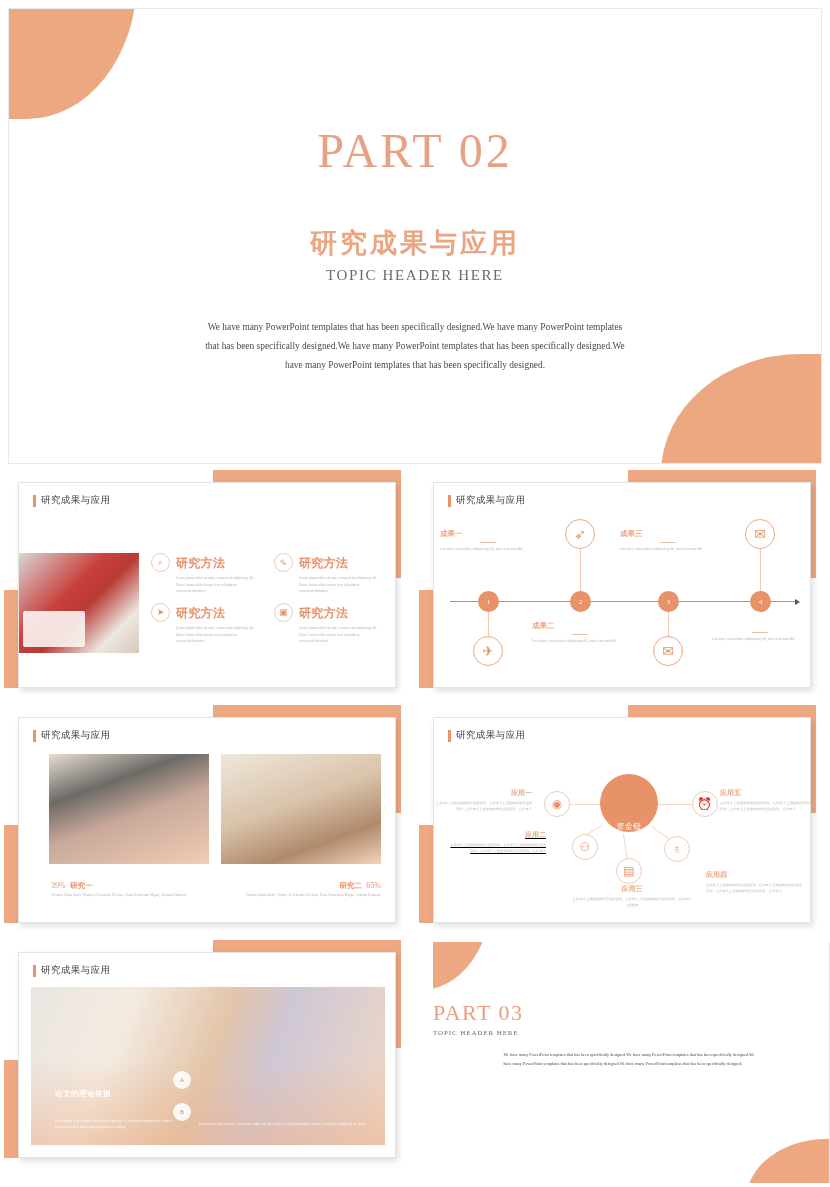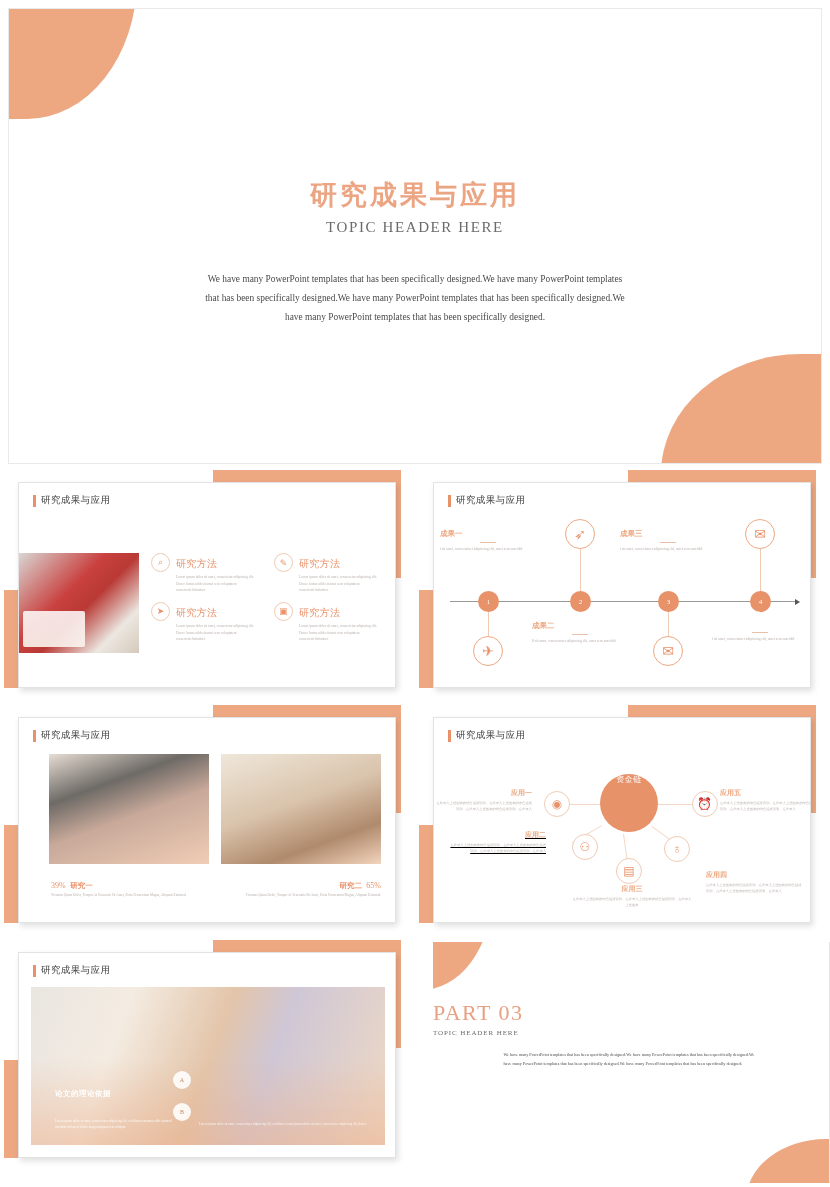--- a/index.html
+++ b/index.html
@@ -120,21 +120,21 @@
     position: absolute; left: 132px; top: 70px; right: 10px;
     display: grid; grid-template-columns: 1fr 1fr; gap: 8px 12px;
   }
   .feat { display: flex; gap: 6px; }
   .feat-ic {
     flex: 0 0 auto; width: 19px; height: 19px; border-radius: 50%;
     border: 1px solid #f0cbb4; color: #e8926a;
     display: flex; align-items: center; justify-content: center;
     font-size: 9px;
   }
-  .feat-tt { font-size: 10px; color: #e8926a; font-weight: 400; letter-spacing:.3px;
+  .feat-tt { font-size: 12px; color: #e8926a; font-weight: 700; letter-spacing:.3px;
              font-family:"DejaVu Serif",serif; }
   .feat-tx { margin-top: 3px; font-size: 3.5px; line-height: 1.9; color: #b8b0ac;
              font-family:"Liberation Serif",serif; }
 
   
   .tl-axis {
     position: absolute; left: 16px; right: 14px; top: 118px;
     height: 1px; background: #9a9a9a;
   }
   .tl-axis::after{
@@ -167,21 +167,21 @@
     background: linear-gradient(160deg,#efe7da 0%,#d9c3ab 45%,#b08a6c 75%,#f2d4bd 100%); }
   .s3-stat { position: absolute; top: 156px; }
   .s3-stat .pct { font-size: 8px; color: #e8926a; font-family:"Liberation Serif",serif; }
   .s3-stat .nm  { font-size: 7.5px; color: #e8926a; font-weight:700; font-family:"DejaVu Serif",serif; }
   .s3-stat .tx  { font-size: 3.4px; line-height: 1.9; color: #b9b1ad; font-family:"Liberation Serif",serif; }
 
   
   .hub {
     position: absolute; left: 166px; top: 56px; width: 58px; height: 58px;
     border-radius: 50%; background: #e8926a; color: #fff;
-    display: flex; align-items: flex-start; justify-content: center;
+    display: flex; align-items: flex-end; justify-content: center;
     font-size: 8px; font-family:Liberation Serif, serif; letter-spacing:.5px;
   }
   .spoke {
     position: absolute; width: 26px; height: 26px; border-radius: 50%;
     border: 1px solid #f0cbb4; background: #fff; color: #e8926a;
     display: flex; align-items: center; justify-content: center; font-size: 12px;
   }
   .hlab { position: absolute; width: 96px; }
   .hlab .t { font-size: 7px; color: #eda882; font-weight: 700; font-family:"DejaVu Serif",serif; }
   .hlab .x { margin-top:2px; font-size: 3.3px; line-height: 1.85; color: #bdb5b1; font-family:"DejaVu Sans",sans-serif; }
@@ -223,20 +223,21 @@
 </style>
 </head>
 <body>
 
 <div class="page">
 
   <div class="hero">
     <div class="hero-blob-tl"></div>
     <div class="hero-blob-br"></div>
     <div class="hero-inner">
+      <div class="hero-part">PART 02</div>
       <div class="hero-cn">研究成果与应用</div>
       <div class="hero-en">TOPIC HEADER HERE</div>
       <div class="hero-body">We have many PowerPoint templates that has been specifically designed.We have many PowerPoint templates that has been specifically designed.We have many PowerPoint templates that has been specifically designed.We have many PowerPoint templates that has been specifically designed.</div>
     </div>
   </div>
 
   <div class="grid">
 
     <div class="cell c0">
       <div class="plate-tr"></div>

